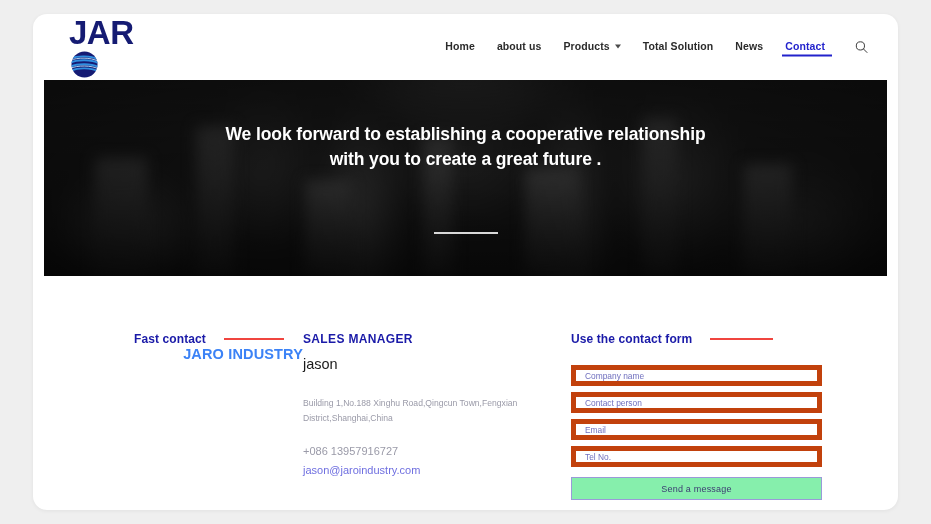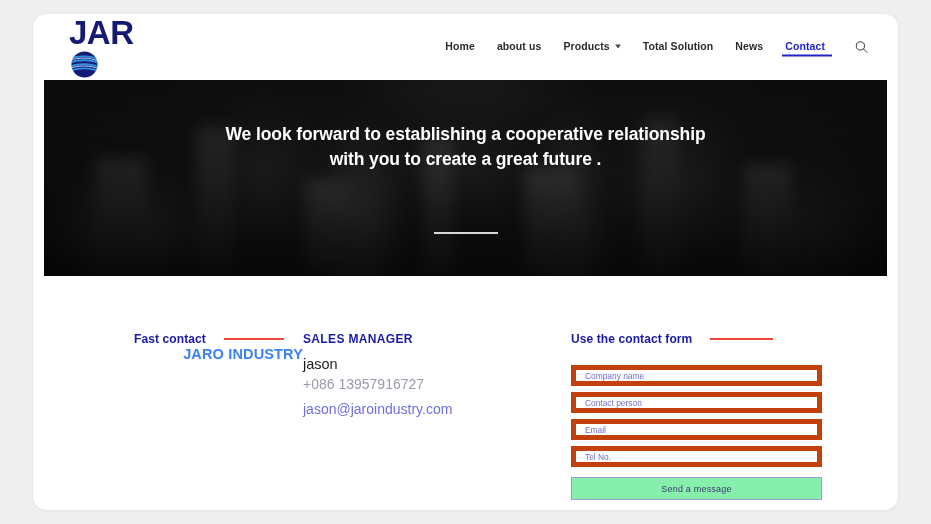--- a/index.html
+++ b/index.html
@@ -212,21 +212,22 @@
     color: #1a1a1a;
   }
   .addr {
     margin-top: 24px;
     font-size: 8.6px;
     line-height: 1.75;
     color: #9a9aa8;
     max-width: 218px;
   }
   .contact-lines {
-    font-size: 14px;
+    margin-top: 16px;
+    font-size: 11px;
     line-height: 1.75;
     color: #9a9aa8;
   }
   .email-link {
     display: block;
     color: #6f6fe0;
     text-decoration: none;
     cursor: pointer;
   }
 
@@ -352,20 +353,24 @@
           <span class="sec-rule rule-fast"></span>
         </div>
         <div class="brand-name">JARO INDUSTRY</div>
       </div>
 
       <div class="col-sales">
         <div class="sec-head">
           <span class="sec-title caps">SALES MANAGER</span>
         </div>
         <div class="person-name">jason</div>
+        <div class="addr">
+          <div>Building 1,No.188 Xinghu Road,Qingcun Town,Fengxian</div>
+          <div>District,Shanghai,China</div>
+        </div>
         <div class="contact-lines">
           <div>+086 13957916727</div>
           <a class="email-link" href="#">jason@jaroindustry.com</a>
         </div>
       </div>
 
       <div class="col-form">
         <div class="sec-head">
           <span class="sec-title">Use the contact form</span>
           <span class="sec-rule rule-form"></span>

